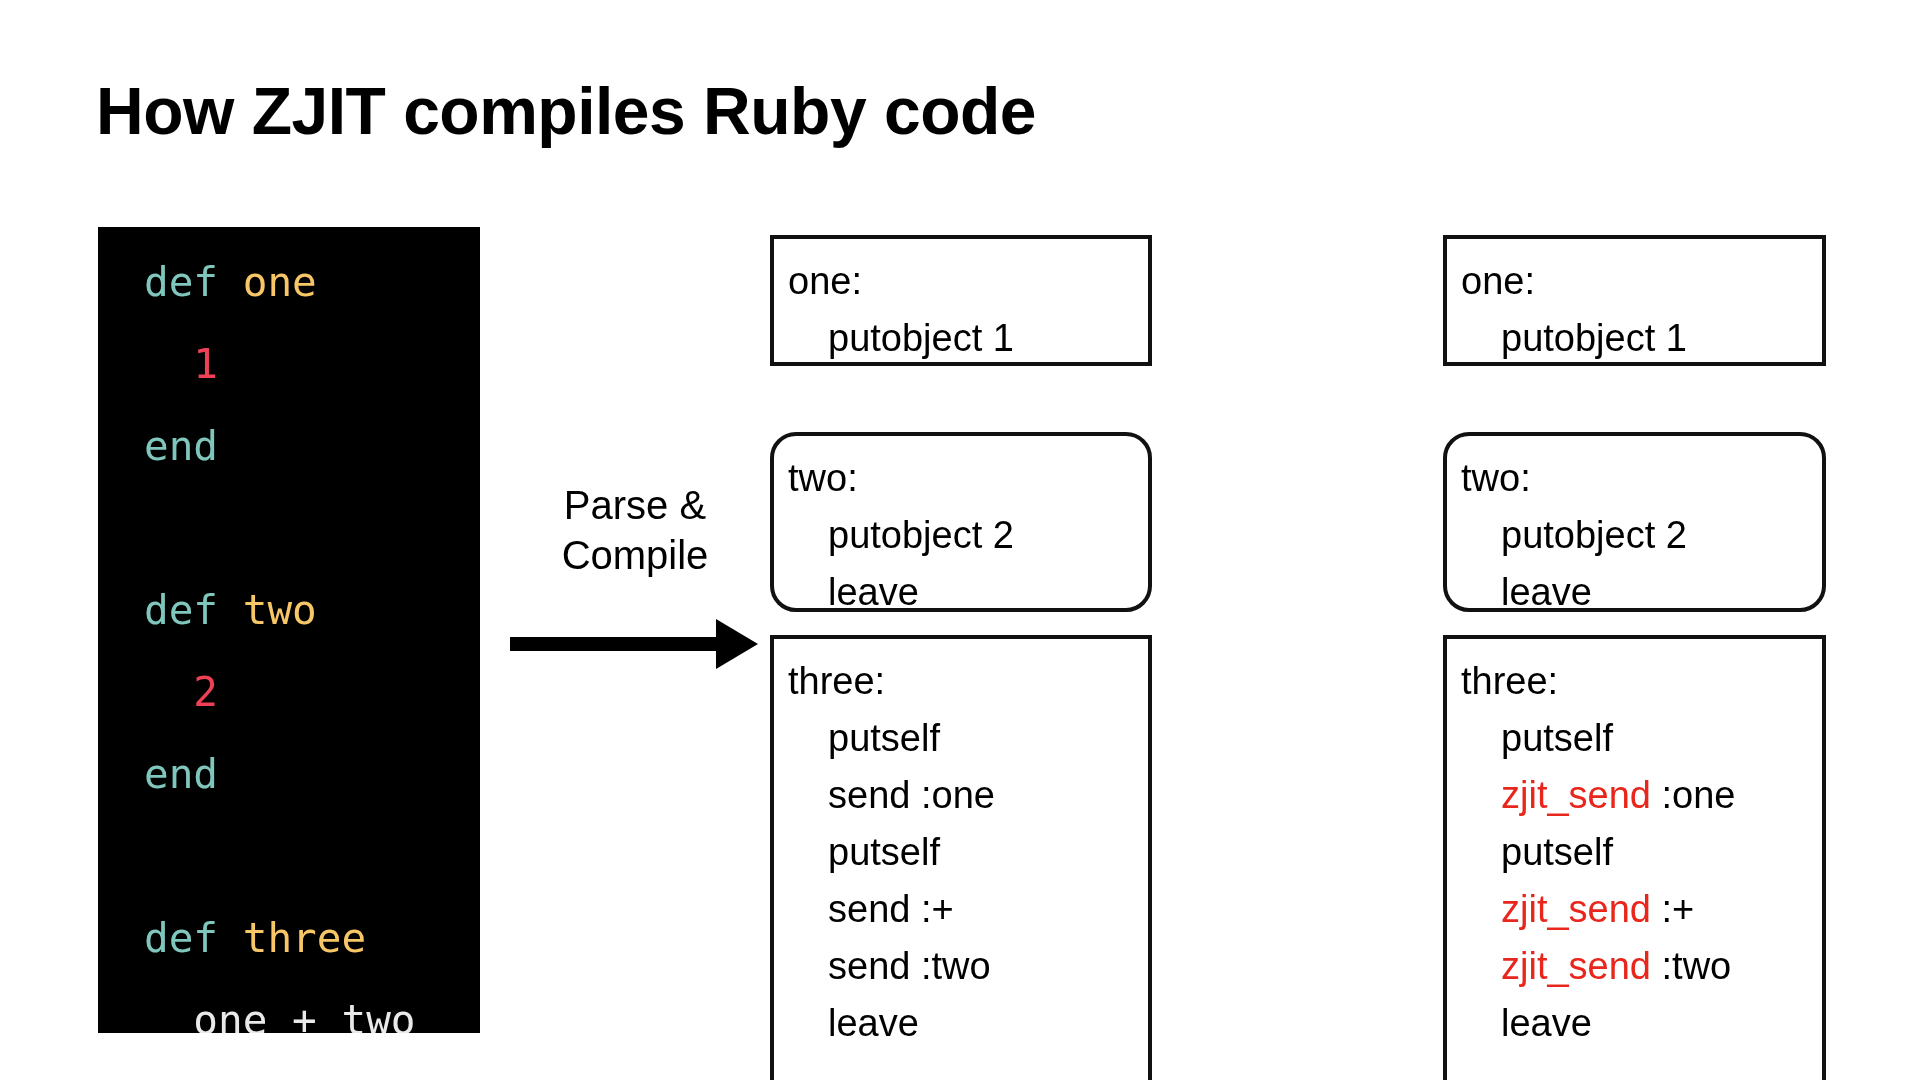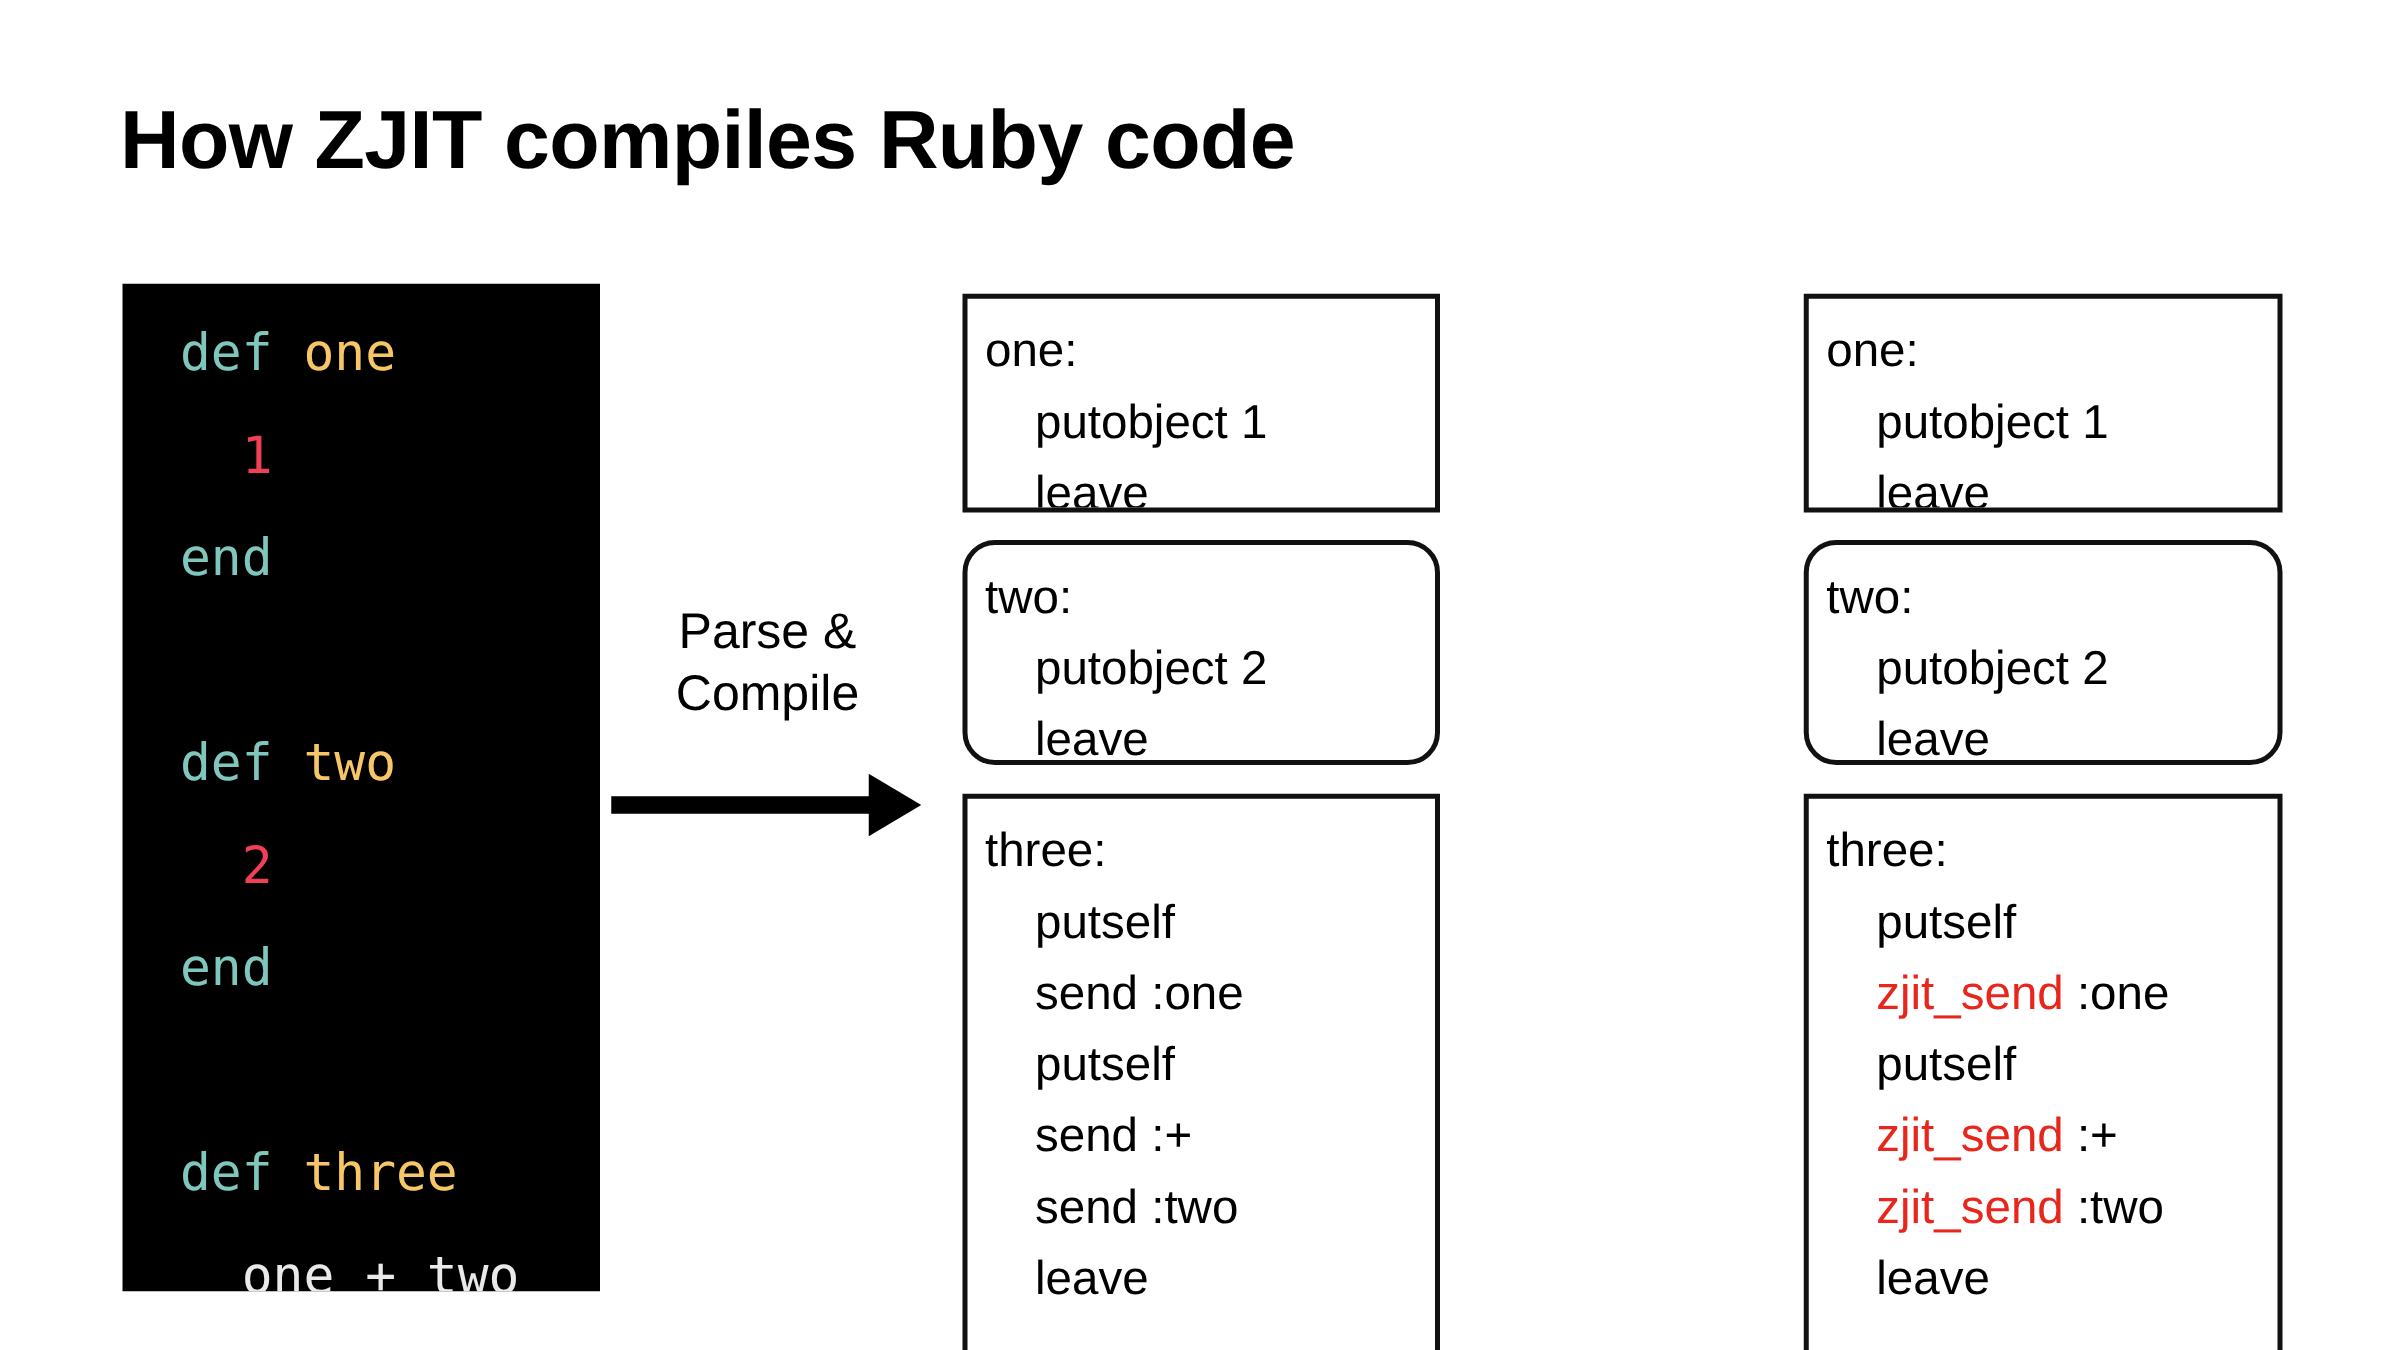--- a/index.html
+++ b/index.html
@@ -83,21 +83,21 @@
     color: #000000;
     white-space: pre;
   }
   .bc-line.indent { padding-left: 40px; }
   .op-hot { color: #e8261c; margin-top: 38px; }
 
   
   .col-mid   { left: 770px;  width: 382px; }
   .col-right { left: 1443px; width: 383px; }
 
-  .row-one   { top: 235px; height: 175px; }
+  .row-one   { top: 235px; height: 131px; }
   .row-two   { top: 432px; height: 180px; border-radius: 26px; }
   .row-three { top: 635px; height: 466px; }
 
   
   .arrow-group { position: absolute; }
   .arrow-label {
     position: absolute;
     font-size: 40px;
     color: #000000;
     line-height: 50px;
@@ -111,21 +111,21 @@
   }
   .arrow-head {
     position: absolute;
     width: 0; height: 0;
     border-top: 25px solid transparent;
     border-bottom: 25px solid transparent;
     border-left: 42px solid #000000;
   }
 
   
-  #arrow-parse-compile { left: 489px; top: 480px; width: 250px; height: 190px; }
+  #arrow-parse-compile { left: 510px; top: 480px; width: 250px; height: 190px; }
   #arrow-parse-compile .arrow-label { left: 0; top: 0; width: 250px; }
   #arrow-parse-compile .arrow-shaft { left: 0;   top: 157px; width: 212px; }
   #arrow-parse-compile .arrow-head  { left: 206px; top: 139px; }
 
   
   #arrow-profile { left: 1180px; top: 510px; width: 258px; height: 160px; }
   #arrow-profile .arrow-label { left: 0; top: 0; width: 258px; }
   #arrow-profile .arrow-shaft { left: 0;   top: 126px; width: 218px; }
   #arrow-profile .arrow-head  { left: 212px; top: 108px; }
 </style>

